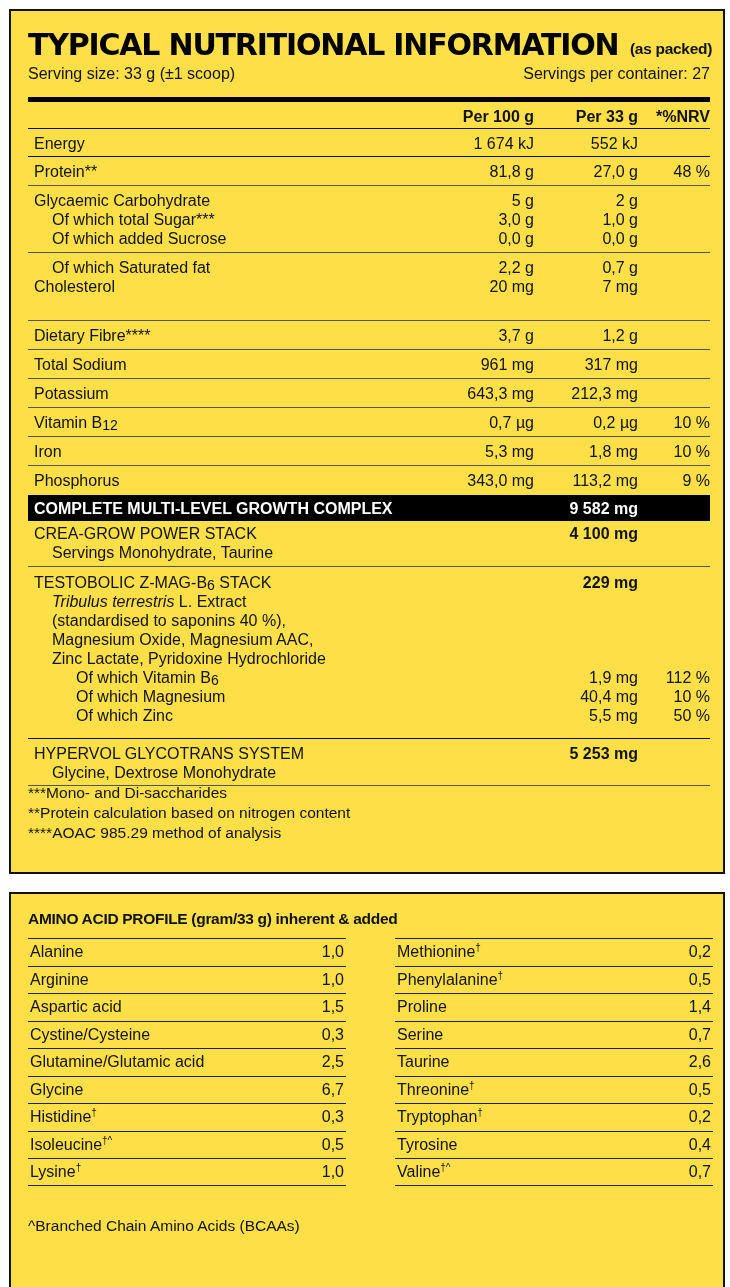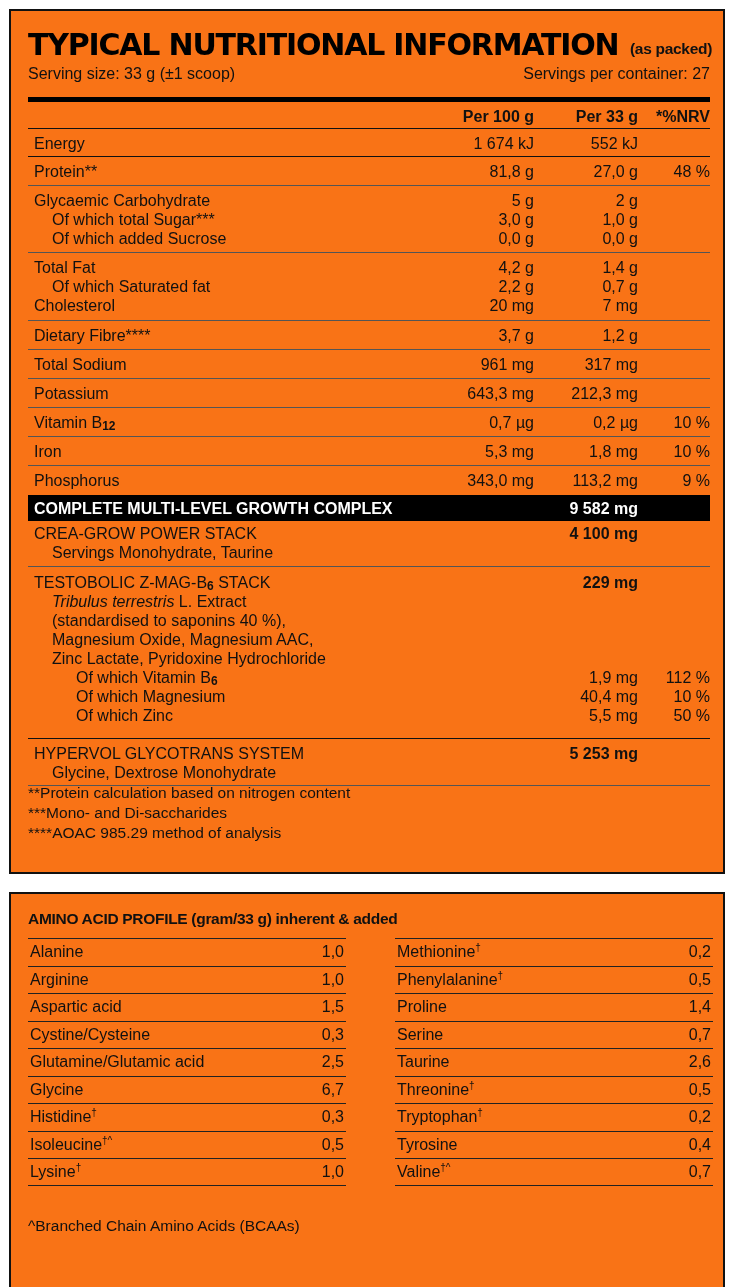--- a/index.html
+++ b/index.html
@@ -1,19 +1,19 @@
 <!DOCTYPE html>
 <html><head>
 <meta charset="utf-8">
 <style>
   * { box-sizing: border-box; margin: 0; padding: 0; }
   html, body { width: 730px; height: 1287px; background: #ffffff; overflow: hidden; }
   body { font-family: "Liberation Sans", "DejaVu Sans", sans-serif; color: #111; position: relative; }
 
-  .panel { position: absolute; border: 2px solid #111; background: #f97316; }
+  .panel { position: absolute; border: 2px solid #111; background: #fde047; }
   #nut { left: 9px; top: 9px; width: 716px; height: 865px; }
   #amino { left: 9px; top: 892px; width: 716px; height: 481px; }
 
   .title-row { position: absolute; left: 17px; top: 16px; width: 684px; height: 40px; white-space: nowrap; }
   .title-main { font-family: "DejaVu Sans", sans-serif; font-weight: bold; font-size: 30px; letter-spacing: -1.2px; color: #000; }
   .title-sub { font-weight: bold; font-size: 15.5px; float: right; margin-top: 13px; letter-spacing: -0.3px; }
 
   .serving-row { position: absolute; left: 17px; top: 54px; width: 682px; height: 22px; font-size: 16px; }
   .serving-row .r { float: right; }
 
@@ -24,21 +24,21 @@
   .nt .row.black { border-bottom: 1.5px solid #111; }
   .nt .line { position: relative; height: 19px; }
   .nt .lbl { position: absolute; left: 6px; white-space: nowrap; }
   .nt .ind1 { left: 24px; }
   .nt .ind2 { left: 48px; }
   .nt .c1 { position: absolute; right: 176px; text-align: left; white-space: nowrap; }
   .nt .c2 { position: absolute; right: 72px; text-align: right; white-space: nowrap; }
   .nt .c3 { position: absolute; right: 0px; text-align: right; white-space: nowrap; }
   .bold { font-weight: bold; }
   .hdr { font-weight: bold; }
-  sub.s { font-size: 12px; vertical-align: -2px; font-weight: bold; }
+  sub.s { font-size: 14px; vertical-align: -2px; }
 
   .complex-bar { background: #000; color: #fff; font-weight: bold; }
 
   .footnotes { position: absolute; left: 26px; top: 780px; font-size: 15.5px; line-height: 20px; }
 
   .amino-title { position: absolute; left: 17px; top: 16px; font-weight: bold; font-size: 15.5px; letter-spacing: -0.3px; }
   .acol { position: absolute; top: 44px; width: 318px; font-size: 16px; }
   .acol.left { left: 17px; }
   .acol.right { left: 384px; }
   .arow { position: relative; height: 27.5px; border-top: 1.5px solid #222; line-height: 26px; }
@@ -106,25 +106,20 @@
       </div>
       <div class="line" style="top:5px;">
         <span class="lbl ind1">Of which added Sucrose</span>
         <span class="c1">0,0 g</span>
         <span class="c2">0,0 g</span>
       </div>
     </div>
 
     <div class="row" style="height:68px;">
       <div class="line" style="top:5px;">
-        <span class="lbl">Total Fat</span>
-        <span class="c1">4,2 g</span>
-        <span class="c2">1,4 g</span>
-      </div>
-      <div class="line" style="top:5px;">
         <span class="lbl ind1">Of which Saturated fat</span>
         <span class="c1">2,2 g</span>
         <span class="c2">0,7 g</span>
       </div>
       <div class="line" style="top:5px;">
         <span class="lbl">Cholesterol</span>
         <span class="c1">20 mg</span>
         <span class="c2">7 mg</span>
       </div>
     </div>
@@ -236,22 +231,22 @@
         <span class="lbl">HYPERVOL GLYCOTRANS SYSTEM</span>
         <span class="c2 bold">5 253 mg</span>
       </div>
       <div class="line" style="top:5px;">
         <span class="lbl ind1">Glycine, Dextrose Monohydrate</span>
       </div>
     </div>
   </div>
 
   <div class="footnotes" style="left:17px; top:772px;">
+    <div>***Mono- and Di-saccharides</div>
     <div>**Protein calculation based on nitrogen content</div>
-    <div>***Mono- and Di-saccharides</div>
     <div>****AOAC 985.29 method of analysis</div>
   </div>
 </div>
 
 <div id="amino" class="panel">
   <div class="amino-title">AMINO ACID PROFILE (gram/33 g) inherent &amp; added</div>
 
   <div class="acol left">
     <div class="arow">
         <span class="n"><span>Alanine</span><sup></sup></span>

